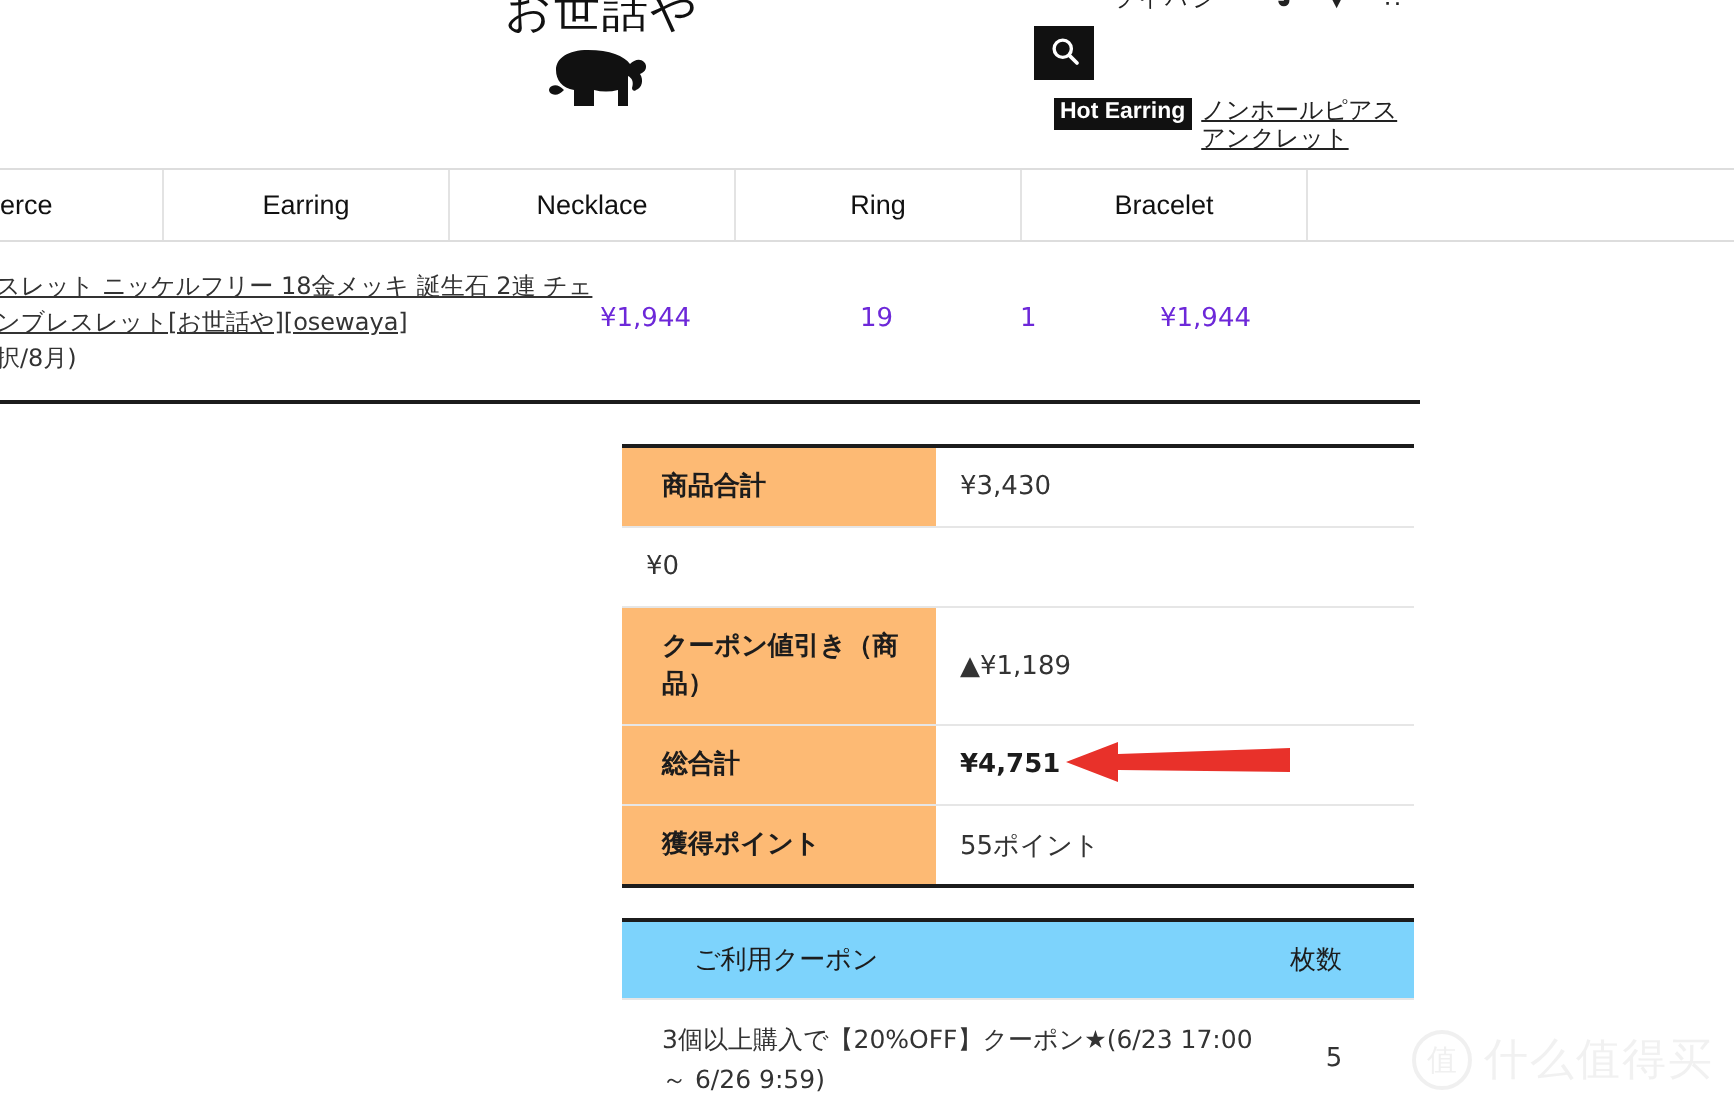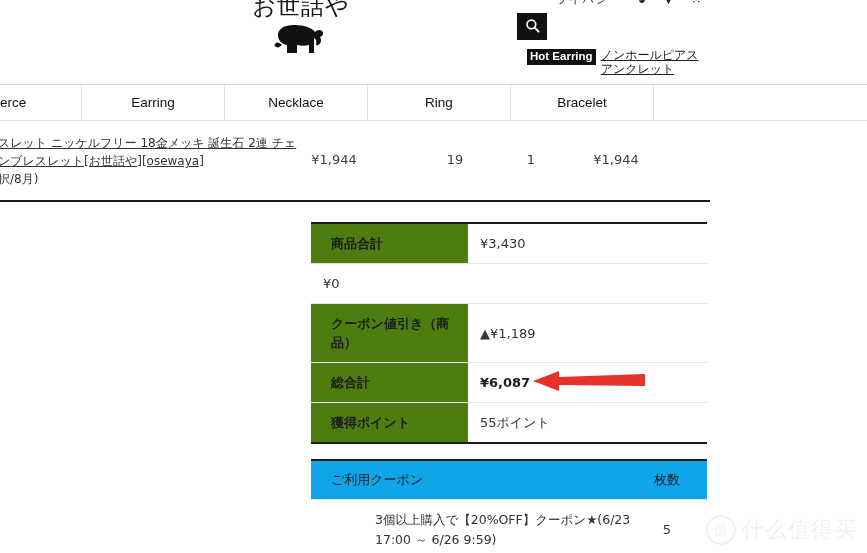--- a/index.html
+++ b/index.html
@@ -198,22 +198,22 @@
   }
   .li-name .link {
     text-decoration: underline;
     color: #333333;
   }
   .li-col {
     position: absolute;
     top: 30px;
     font-family: "DejaVu Sans", sans-serif;
     font-size: 13px;
-    color: #404040;
-    text-align: center;
+    color: #6d28d9;
+    text-align: left;
   }
   .li-price  { left: 300px; width: 68px; }
   .li-points { left: 430px; width: 50px; }
   .li-qty    { left: 510px; width: 42px; }
   .li-sub    { left: 580px; width: 72px; }
 
   
   .summary {
     position: absolute;
     top: 222px;
@@ -224,21 +224,21 @@
     box-sizing: border-box;
   }
   .sum-row {
     display: flex;
     border-bottom: 1px solid #e6e6e6;
     min-height: 39px;
   }
   .sum-row:last-child { border-bottom: none; }
   .sum-label {
     width: 157px;
-    background: #4d7c0f;
+    background: #fdba74;
     box-sizing: border-box;
     padding: 10px 0 10px 20px;
     font-family: "DejaVu Sans", sans-serif;
     font-size: 13px;
     font-weight: bold;
     color: #1c1c1c;
     line-height: 19px;
     display: flex;
     align-items: center;
   }
@@ -273,44 +273,44 @@
   .coupons {
     position: absolute;
     top: 459px;
     left: 311px;
     width: 396px;
     border-top: 2px solid #1c1c1c;
     box-sizing: border-box;
   }
   .cp-head {
     display: flex;
-    background: #0ea5e9;
+    background: #7dd3fc;
     height: 39px;
     align-items: center;
-    padding: 0 20px;
+    padding: 0 36px;
     box-sizing: border-box;
     font-family: "DejaVu Sans", sans-serif;
     font-size: 13px;
     color: #1c1c1c;
     border-bottom: 1px solid #e6e6e6;
   }
   .cp-head .cp-h-name { flex: 1; }
-  .cp-head .cp-h-qty  { width: 40px; text-align: center; }
+  .cp-head .cp-h-qty  { width: 40px; text-align: right; }
   .cp-row {
     display: flex;
     background: #ffffff;
     padding: 10px 20px 10px 20px;
     box-sizing: border-box;
     font-family: "DejaVu Sans", sans-serif;
     font-size: 12.5px;
     color: #333333;
     line-height: 20px;
     min-height: 48px;
   }
-  .cp-row .cp-r-name { flex: 1; padding-right: 10px; margin-left: 44px; }
+  .cp-row .cp-r-name { flex: 1; padding-right: 10px; }
   .cp-row .cp-r-qty {
     width: 40px;
     text-align: center;
     display: flex;
     align-items: center;
     justify-content: center;
     font-size: 13px;
   }
 
   
@@ -420,21 +420,21 @@
   </div>
   <div class="sum-row">
     <div class="sum-value">¥0</div>
   </div>
   <div class="sum-row">
     <div class="sum-label two-line">クーポン値引き（商品）</div>
     <div class="sum-value">▲¥1,189</div>
   </div>
   <div class="sum-row">
     <div class="sum-label">総合計</div>
-    <div class="sum-value bold">¥6,087</div>
+    <div class="sum-value bold">¥4,751</div>
   </div>
   <div class="sum-row">
     <div class="sum-label">獲得ポイント</div>
     <div class="sum-value">55ポイント</div>
   </div>
 </div>
 
 <div class="red-arrow">
   <svg width="112" height="26" viewBox="0 0 112 26" aria-hidden="true">
     <polygon points="0,13 26,3 26,9 112,6 112,18 26,17 26,23" fill="#e8312a"></polygon>

